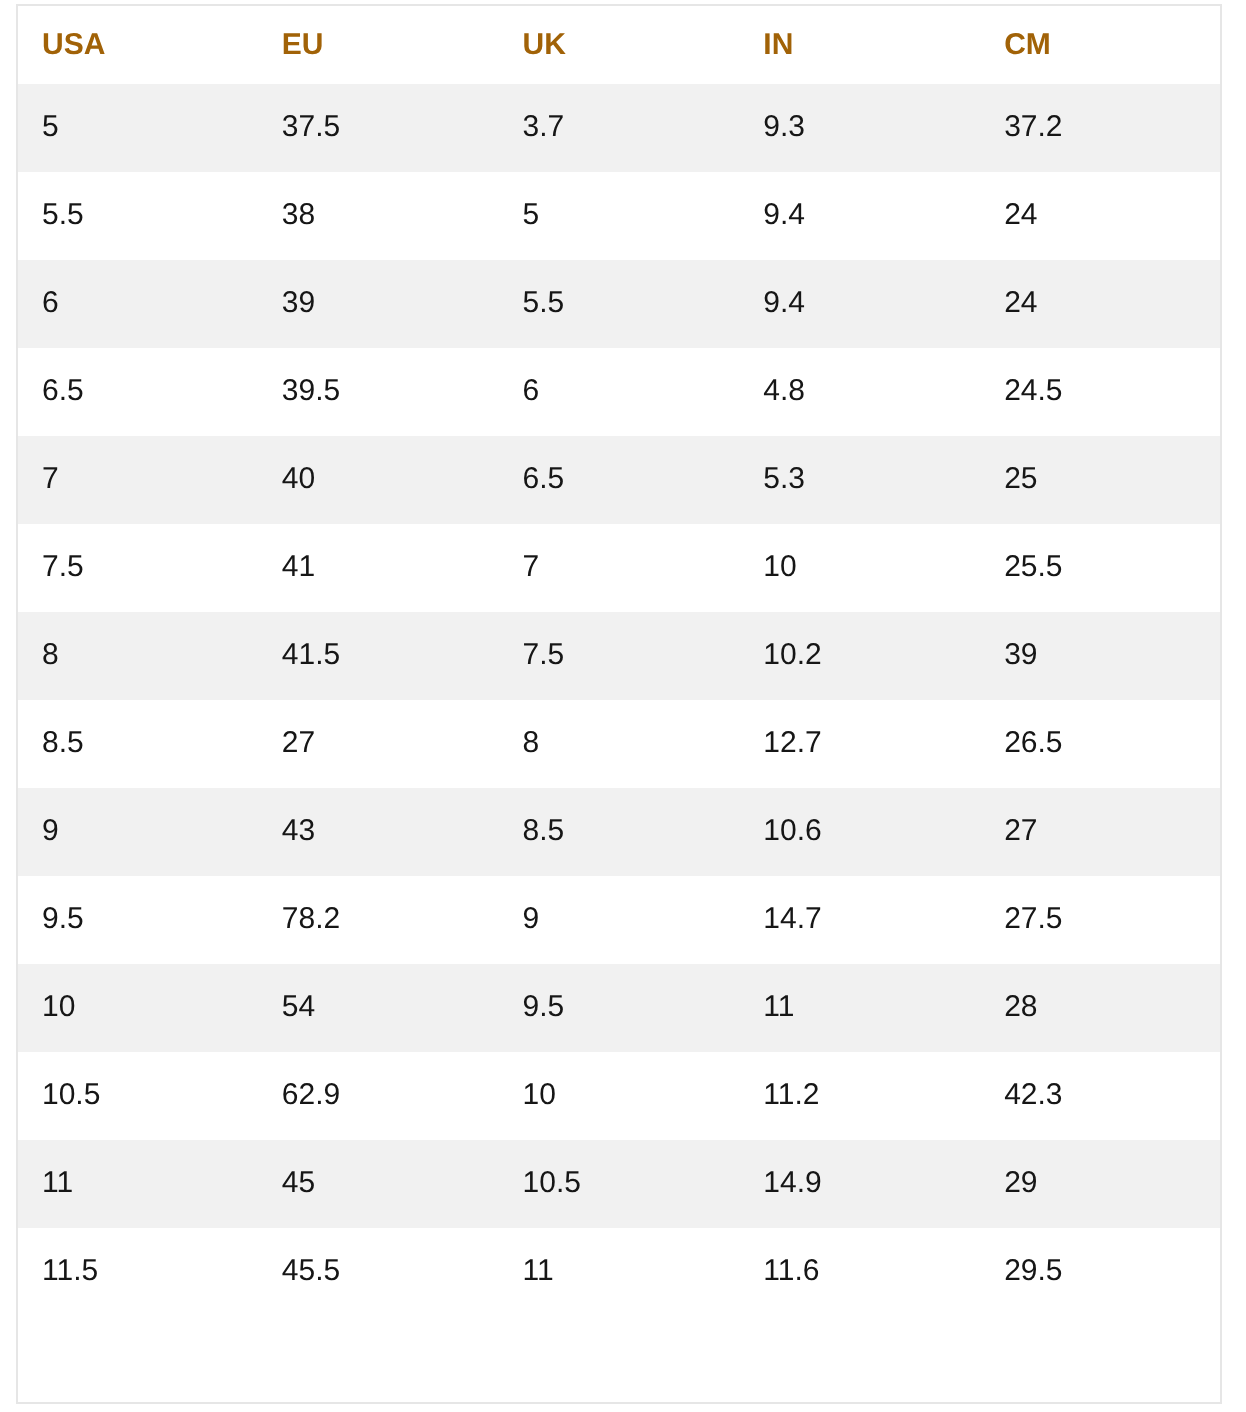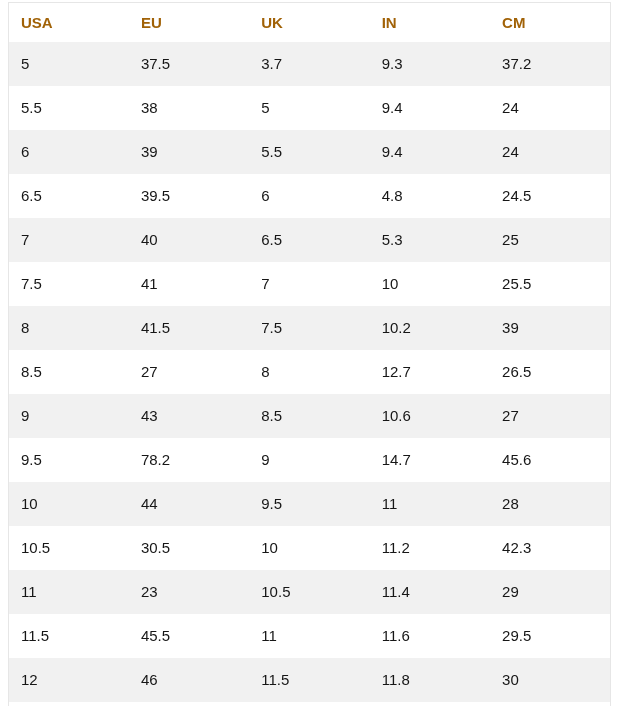--- a/index.html
+++ b/index.html
@@ -126,56 +126,49 @@
           <td>43</td>
           <td>8.5</td>
           <td>10.6</td>
           <td>27</td>
         </tr>
         <tr>
           <td>9.5</td>
           <td>78.2</td>
           <td>9</td>
           <td>14.7</td>
-          <td>45.6</td>
+          <td>27.5</td>
         </tr>
         <tr class="stripe">
           <td>10</td>
-          <td>44</td>
+          <td>54</td>
           <td>9.5</td>
           <td>11</td>
           <td>28</td>
         </tr>
         <tr>
           <td>10.5</td>
-          <td>30.5</td>
+          <td>62.9</td>
           <td>10</td>
           <td>11.2</td>
           <td>42.3</td>
         </tr>
         <tr class="stripe">
           <td>11</td>
-          <td>23</td>
+          <td>45</td>
           <td>10.5</td>
-          <td>11.4</td>
+          <td>14.9</td>
           <td>29</td>
         </tr>
         <tr>
           <td>11.5</td>
           <td>45.5</td>
           <td>11</td>
           <td>11.6</td>
           <td>29.5</td>
-        </tr>
-        <tr class="stripe">
-          <td>12</td>
-          <td>46</td>
-          <td>11.5</td>
-          <td>11.8</td>
-          <td>30</td>
         </tr>
         <tr class="partial">
           <td></td>
           <td></td>
           <td></td>
           <td></td>
           <td></td>
         </tr>
       </tbody>
   </table>

